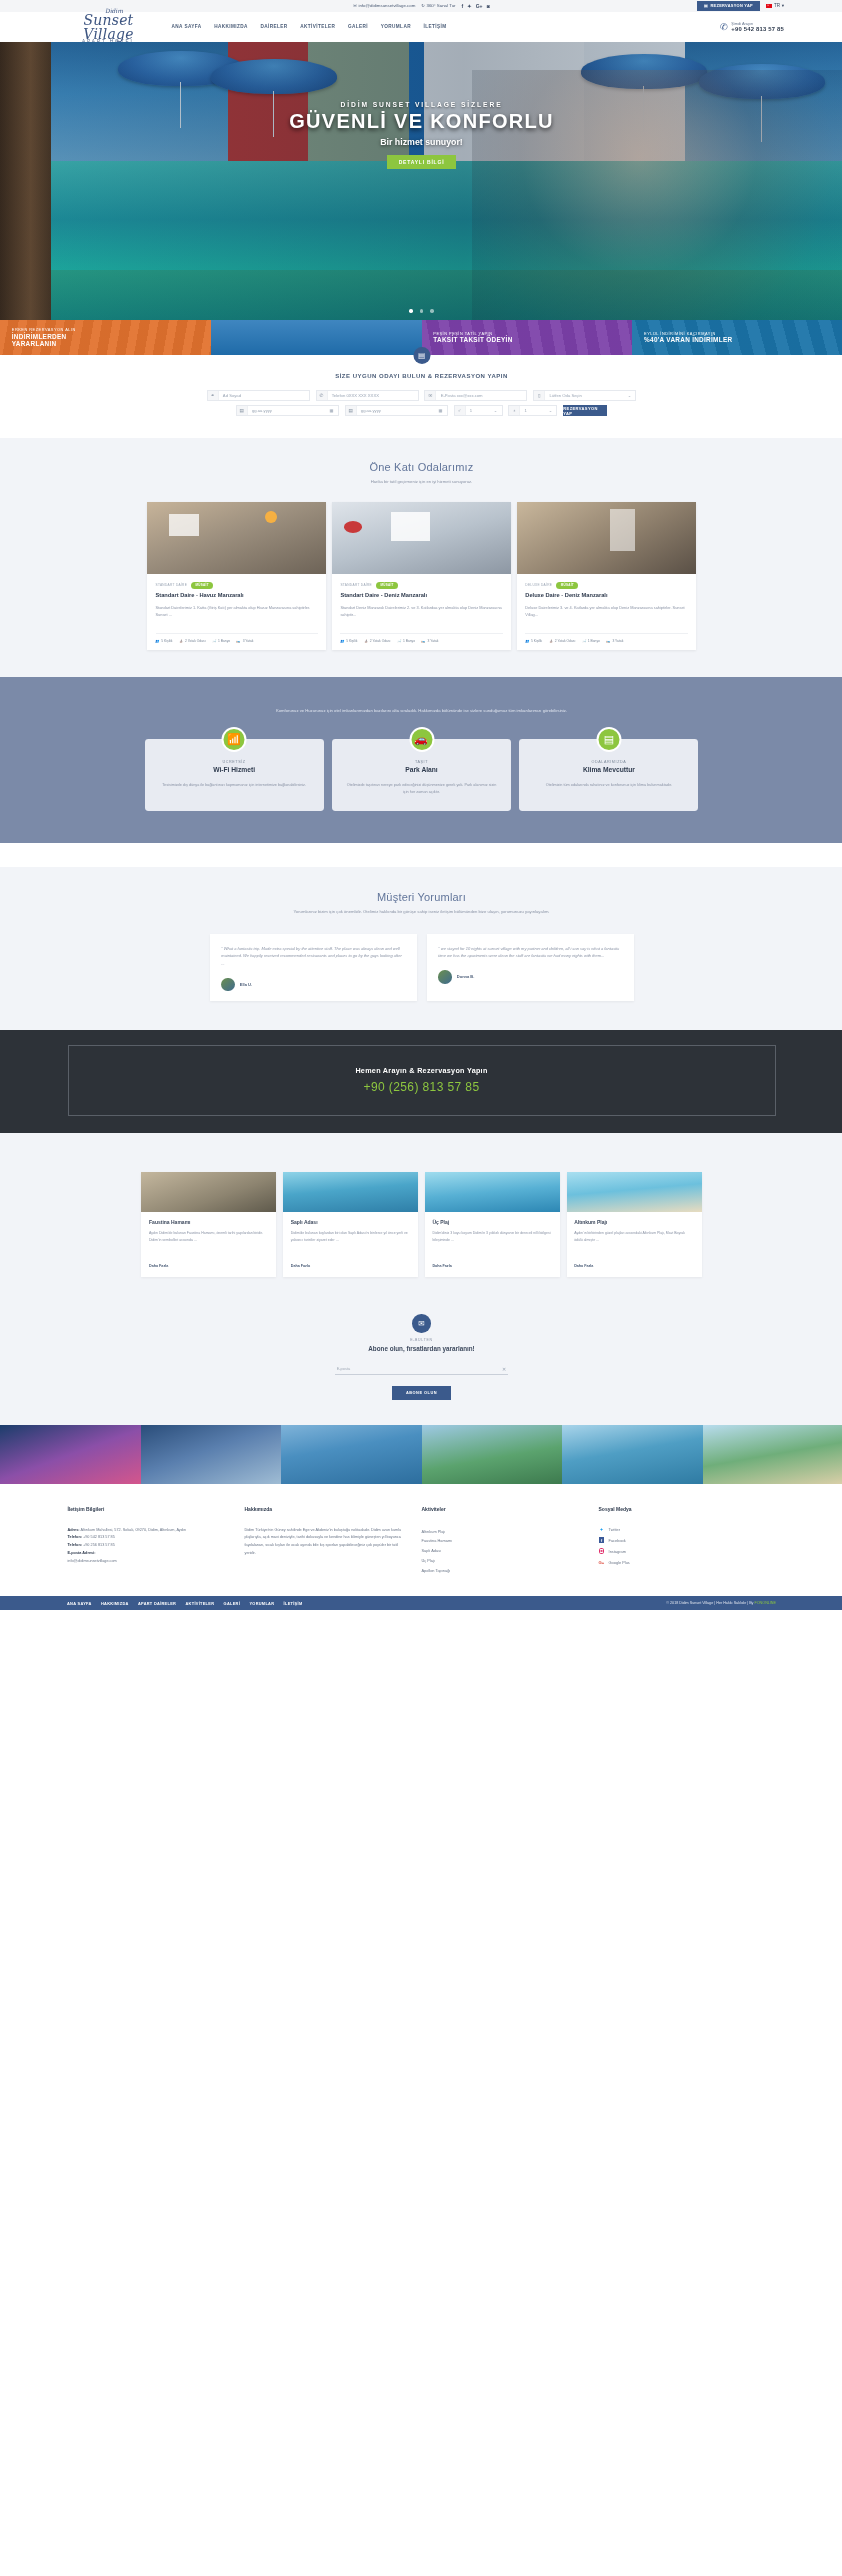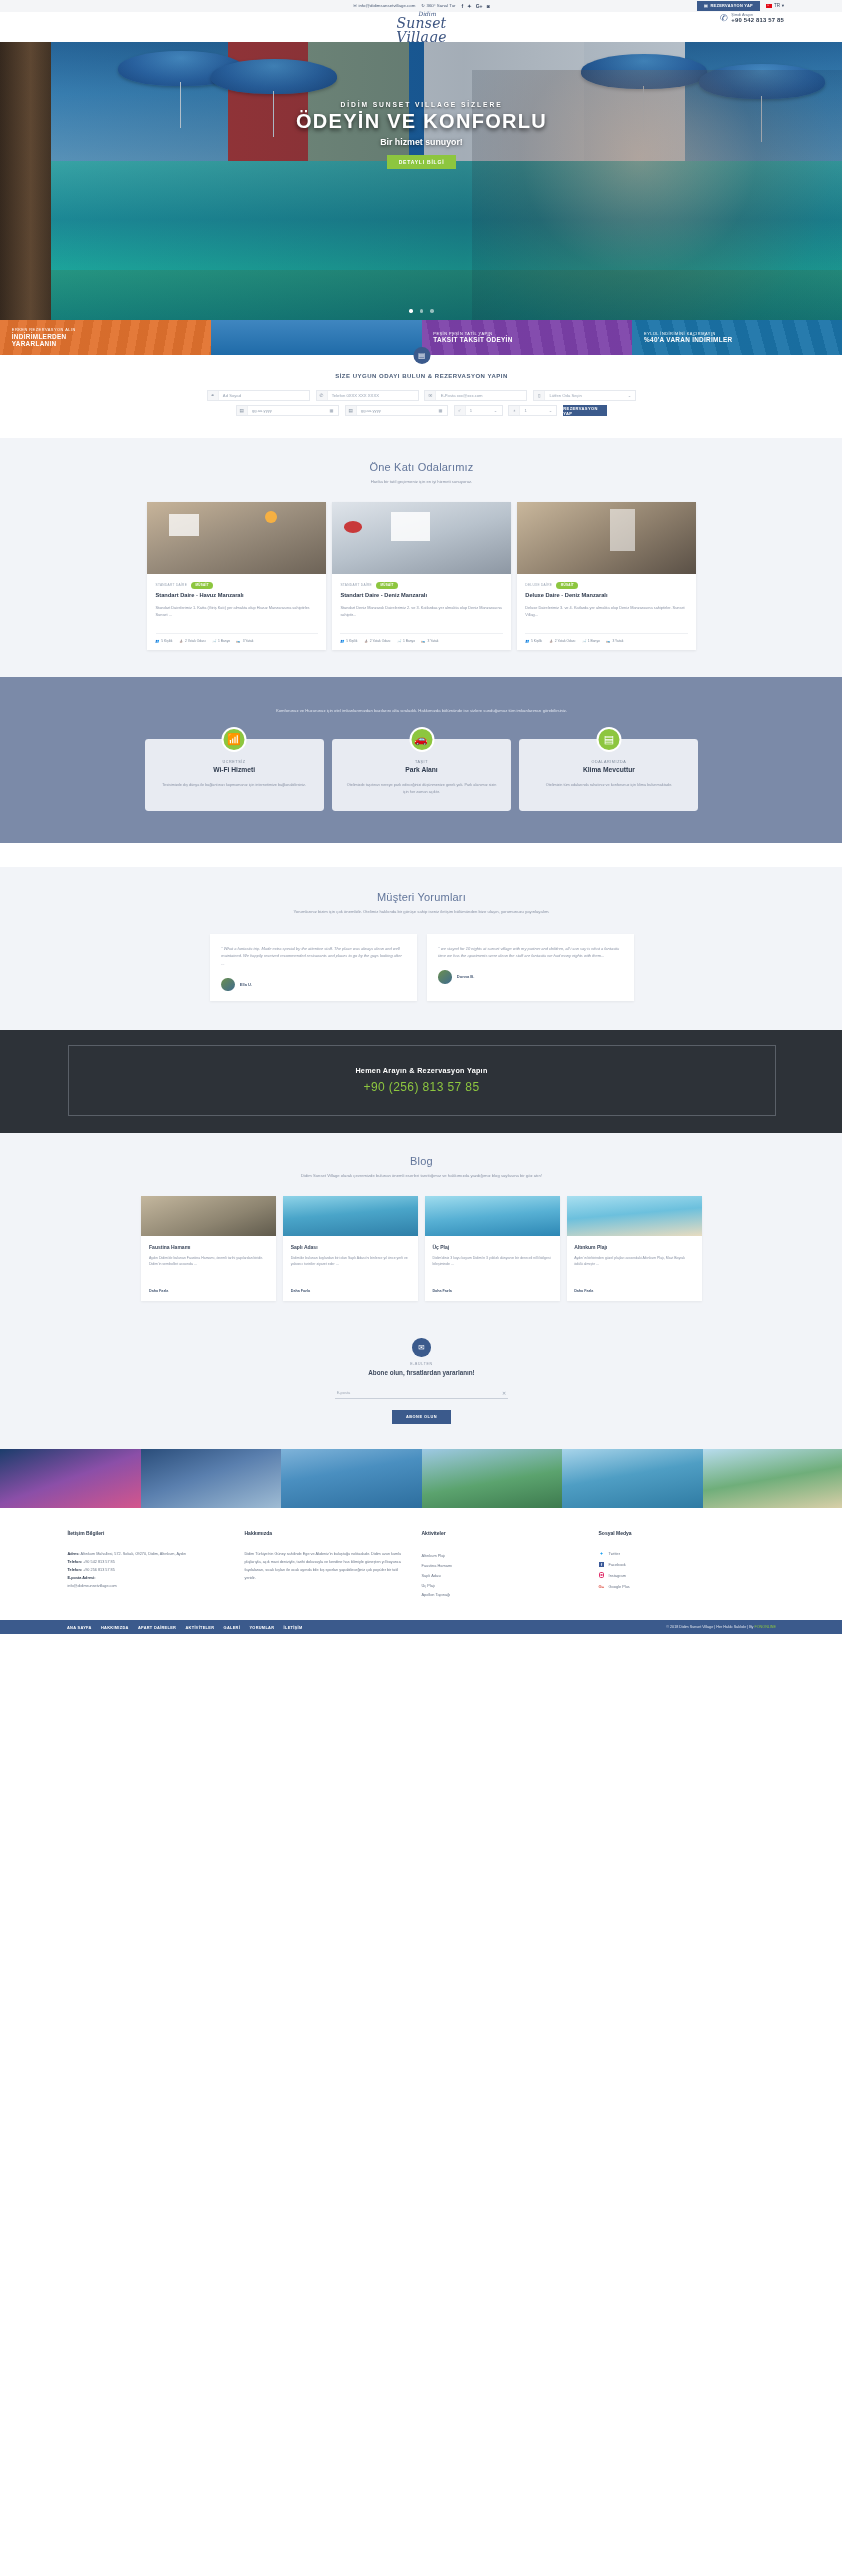--- a/index.html
+++ b/index.html
@@ -28,21 +28,21 @@
     background: #3b5a8c; color: #fff; font-size: 3.9px; letter-spacing: 0.3px;
     padding: 2.5px 6.7px; font-weight: bold; display: flex; align-items: center; gap: 2.5px;
   }
   .lang { display: flex; align-items: center; gap: 1.7px; font-size: 4.6px; color: #3b4a63; }
   .flag { width: 5.9px; height: 4.2px; background: #e30a17; display: inline-block; position: relative; }
   .flag:after { content: "☾"; position: absolute; color: #fff; font-size: 3.4px; left: 0.8px; top: -0.8px; }
 
   
   .navbar {
     height: 30px; background: #ffffff; display: flex; align-items: center;
-    padding: 0 59px; position: relative; flex-direction: column;
+    padding: 0 59px; position: relative;
   }
   .logo { width: 99px; text-align: center; line-height: 1; color: #3c5480; }
   .logo .l1 { font-family: "DejaVu Serif", serif; font-style: italic; font-size: 5.9px; margin-left: 11.8px; }
   .logo .l2 { font-family: "DejaVu Serif", serif; font-style: italic; font-size: 14px; letter-spacing: 0.2px; margin-top: -1.7px; }
   .logo .l3 { font-size: 4.7px; letter-spacing: 1.9px; margin-top: -0.8px; color: #54688c; }
   .nav-links { display: flex; gap: 12.6px; margin-left: 13.5px; }
   .nav-links a {
     font-size: 4.7px; letter-spacing: 0.4px; color: #4b5d78;
     text-decoration: none; font-weight: 600;
   }
@@ -363,21 +363,21 @@
         <div class="umb" style="left:699px;top:17px;"></div>
       </div>
       <div class="pool"></div>
       <div class="deck"></div>
       <div class="palm"></div>
       <div class="people"></div>
     </div>
     <div class="hero-shade"></div>
     <div class="hero-inner">
       <div class="hero-kicker">DİDİM SUNSET VILLAGE SİZLERE</div>
-      <div class="hero-title">ÖDEYİN VE KONFORLU</div>
+      <div class="hero-title">GÜVENLİ VE KONFORLU</div>
       <div class="hero-sub">Bir hizmet sunuyor!</div>
       <div class="hero-btn">DETAYLI BİLGİ</div>
     </div>
     <div class="hero-dots">
       <i class="on"></i>
       <i></i>
       <i></i>
     </div>
   </div>
 
@@ -609,24 +609,20 @@
   </div>
 
   <div class="cta">
     <div class="cta-box">
       <div class="cta-t">Hemen Arayın &amp; Rezervasyon Yapın</div>
       <div class="cta-p">+90 (256) 813 57 85</div>
     </div>
   </div>
 
   <div class="blog-sec">
-    <div class="sec-head">
-      <div class="sec-title">Blog</div>
-      <div class="sec-sub" style="width:472px;margin:5px auto 0">Didim Sunset Village olarak çevremizde bulunan önemli eserleri tanıttığımız ve hakkımızda yazdığımız blog sayfasına bir göz atın!</div>
-    </div>
     <div class="blogs">
       <div class="blog">
         <div class="blog-img b1"></div>
         <div class="blog-body">
           <div class="blog-title">Faustina Hamamı</div>
           <div class="blog-desc">Aydın Didim'de bulunan Faustina Hamamı, önemli tarihi yapılardan biridir. Didim'in sembolleri arasında ...</div>
           <div class="blog-more">Daha Fazla</div>
         </div>
       </div>
       <div class="blog">

